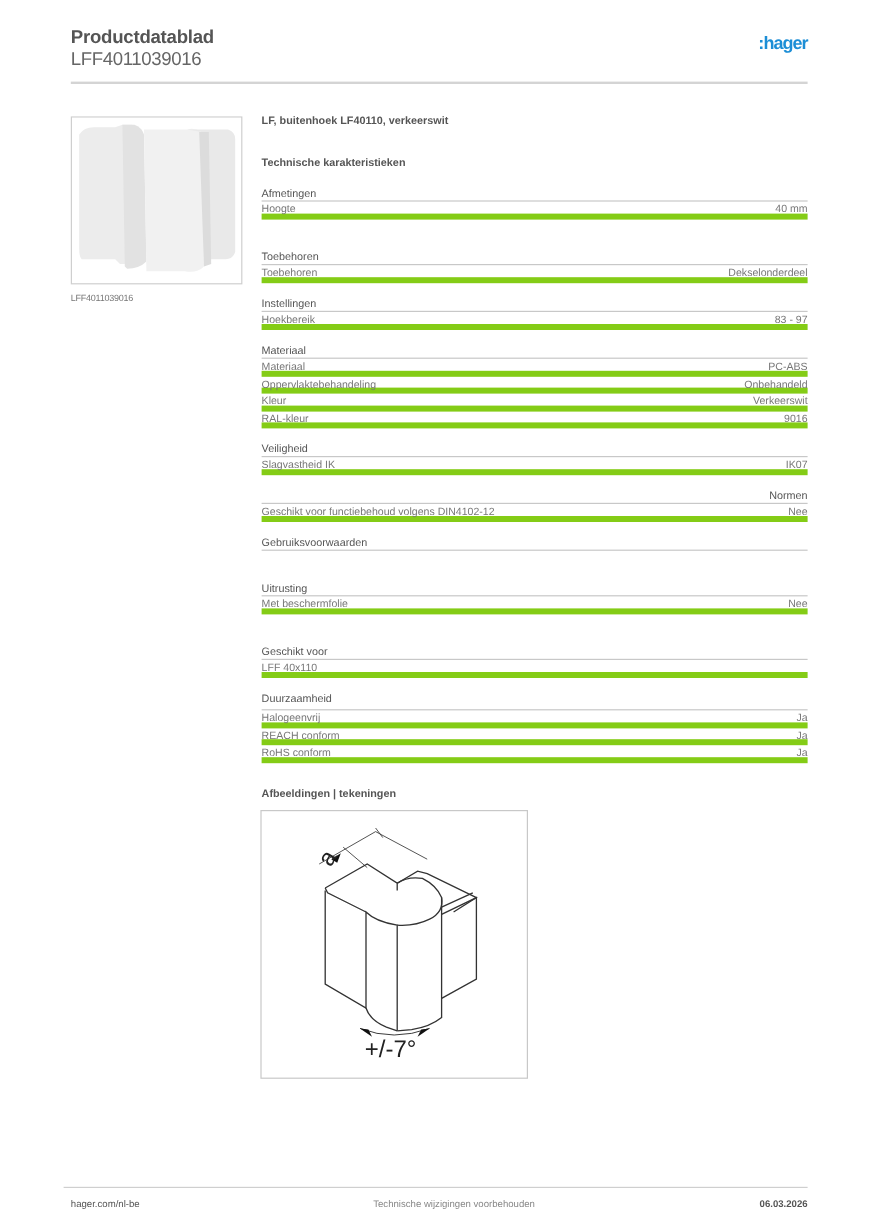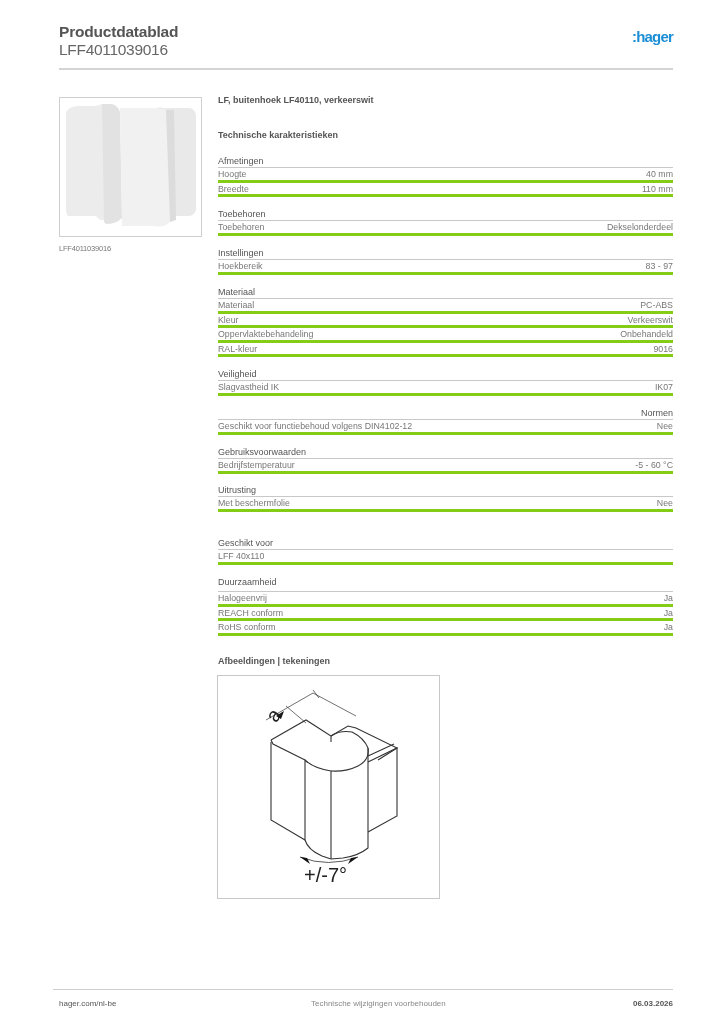--- a/index.html
+++ b/index.html
@@ -14,21 +14,21 @@
 
   .product-img { position: absolute; left: 59px; top: 97px; width: 143px; height: 140px; border: 1px solid #cfcfcf; background: #fff; overflow: hidden; }
   .product-caption { position: absolute; left: 59px; top: 244px; font-size: 7.5px; color: #777; letter-spacing: -0.2px; }
 
   .main { position: absolute; left: 218px; top: 95px; width: 455px; }
   .product-name { font-size: 9px; font-weight: bold; color: #555; height: 12px; }
   .tech-title { font-size: 9px; font-weight: bold; color: #555; margin-top: 23px; height: 12px; }
 
   .section { position: absolute; left: 218px; width: 455px; }
   .section .sec-title { font-size: 9px; font-weight: normal; color: #555; height: 13px; line-height: 13px; border-bottom: 1px solid #c8c8c8; }
-  .section .row { display: flex; justify-content: space-between; font-size: 8.8px; color: #777; height: 14.5px; line-height: 13.5px; border-bottom: 3px solid #84cc16; }
+  .section .row { display: flex; justify-content: space-between; font-size: 8.8px; color: #777; height: 14.5px; line-height: 13.5px; border-bottom: 5px solid #84cc16; }
 
   .drawings-title { position: absolute; left: 218px; top: 656px; font-size: 9px; font-weight: bold; color: #555; }
   .drawing { position: absolute; left: 217px; top: 675px; width: 223px; height: 224px; border: 1px solid #c8c8c8; background: #fff; }
 
   .footer-rule { position: absolute; left: 53px; top: 989px; width: 620px; height: 1px; background: #cfcfcf; }
   .footer { position: absolute; left: 59px; top: 999px; width: 614px; font-size: 8px; }
   .footer .left { position: absolute; left: 0; font-weight: normal; color: #555; }
   .footer .center { position: absolute; left: 252px; color: #888; }
   .footer .right { position: absolute; right: 0; font-weight: bold; color: #555; }
 </style>
@@ -58,24 +58,20 @@
   <div class="product-name">LF, buitenhoek LF40110, verkeerswit</div>
   <div class="tech-title">Technische karakteristieken</div>
 </div>
 
 <div class="section" style="top:155px;">
   <div class="sec-title">Afmetingen</div>
   <div class="row">
       <span>Hoogte</span>
       <span>40 mm</span>
     </div>
-  <div class="row">
-      <span>Breedte</span>
-      <span>110 mm</span>
-    </div>
 </div>
 
 <div class="section" style="top:208px;">
   <div class="sec-title">Toebehoren</div>
   <div class="row">
       <span>Toebehoren</span>
       <span>Dekselonderdeel</span>
     </div>
 </div>
 
@@ -87,26 +83,26 @@
     </div>
 </div>
 
 <div class="section" style="top:286px;">
   <div class="sec-title">Materiaal</div>
   <div class="row">
       <span>Materiaal</span>
       <span>PC-ABS</span>
     </div>
   <div class="row">
+      <span>Oppervlaktebehandeling</span>
+      <span>Onbehandeld</span>
+    </div>
+  <div class="row">
       <span>Kleur</span>
       <span>Verkeerswit</span>
-    </div>
-  <div class="row">
-      <span>Oppervlaktebehandeling</span>
-      <span>Onbehandeld</span>
     </div>
   <div class="row">
       <span>RAL-kleur</span>
       <span>9016</span>
     </div>
 </div>
 
 <div class="section" style="top:368px;">
   <div class="sec-title">Veiligheid</div>
   <div class="row">
@@ -118,24 +114,20 @@
 <div class="section" style="top:407px;text-align:right;">
   <div class="sec-title">Normen</div>
   <div class="row">
       <span>Geschikt voor functiebehoud volgens DIN4102-12</span>
       <span>Nee</span>
     </div>
 </div>
 
 <div class="section" style="top:446px;">
   <div class="sec-title">Gebruiksvoorwaarden</div>
-  <div class="row">
-      <span>Bedrijfstemperatuur</span>
-      <span>-5 - 60 °C</span>
-    </div>
 </div>
 
 <div class="section" style="top:484px;">
   <div class="sec-title">Uitrusting</div>
   <div class="row">
       <span>Met beschermfolie</span>
       <span>Nee</span>
     </div>
 </div>
 

